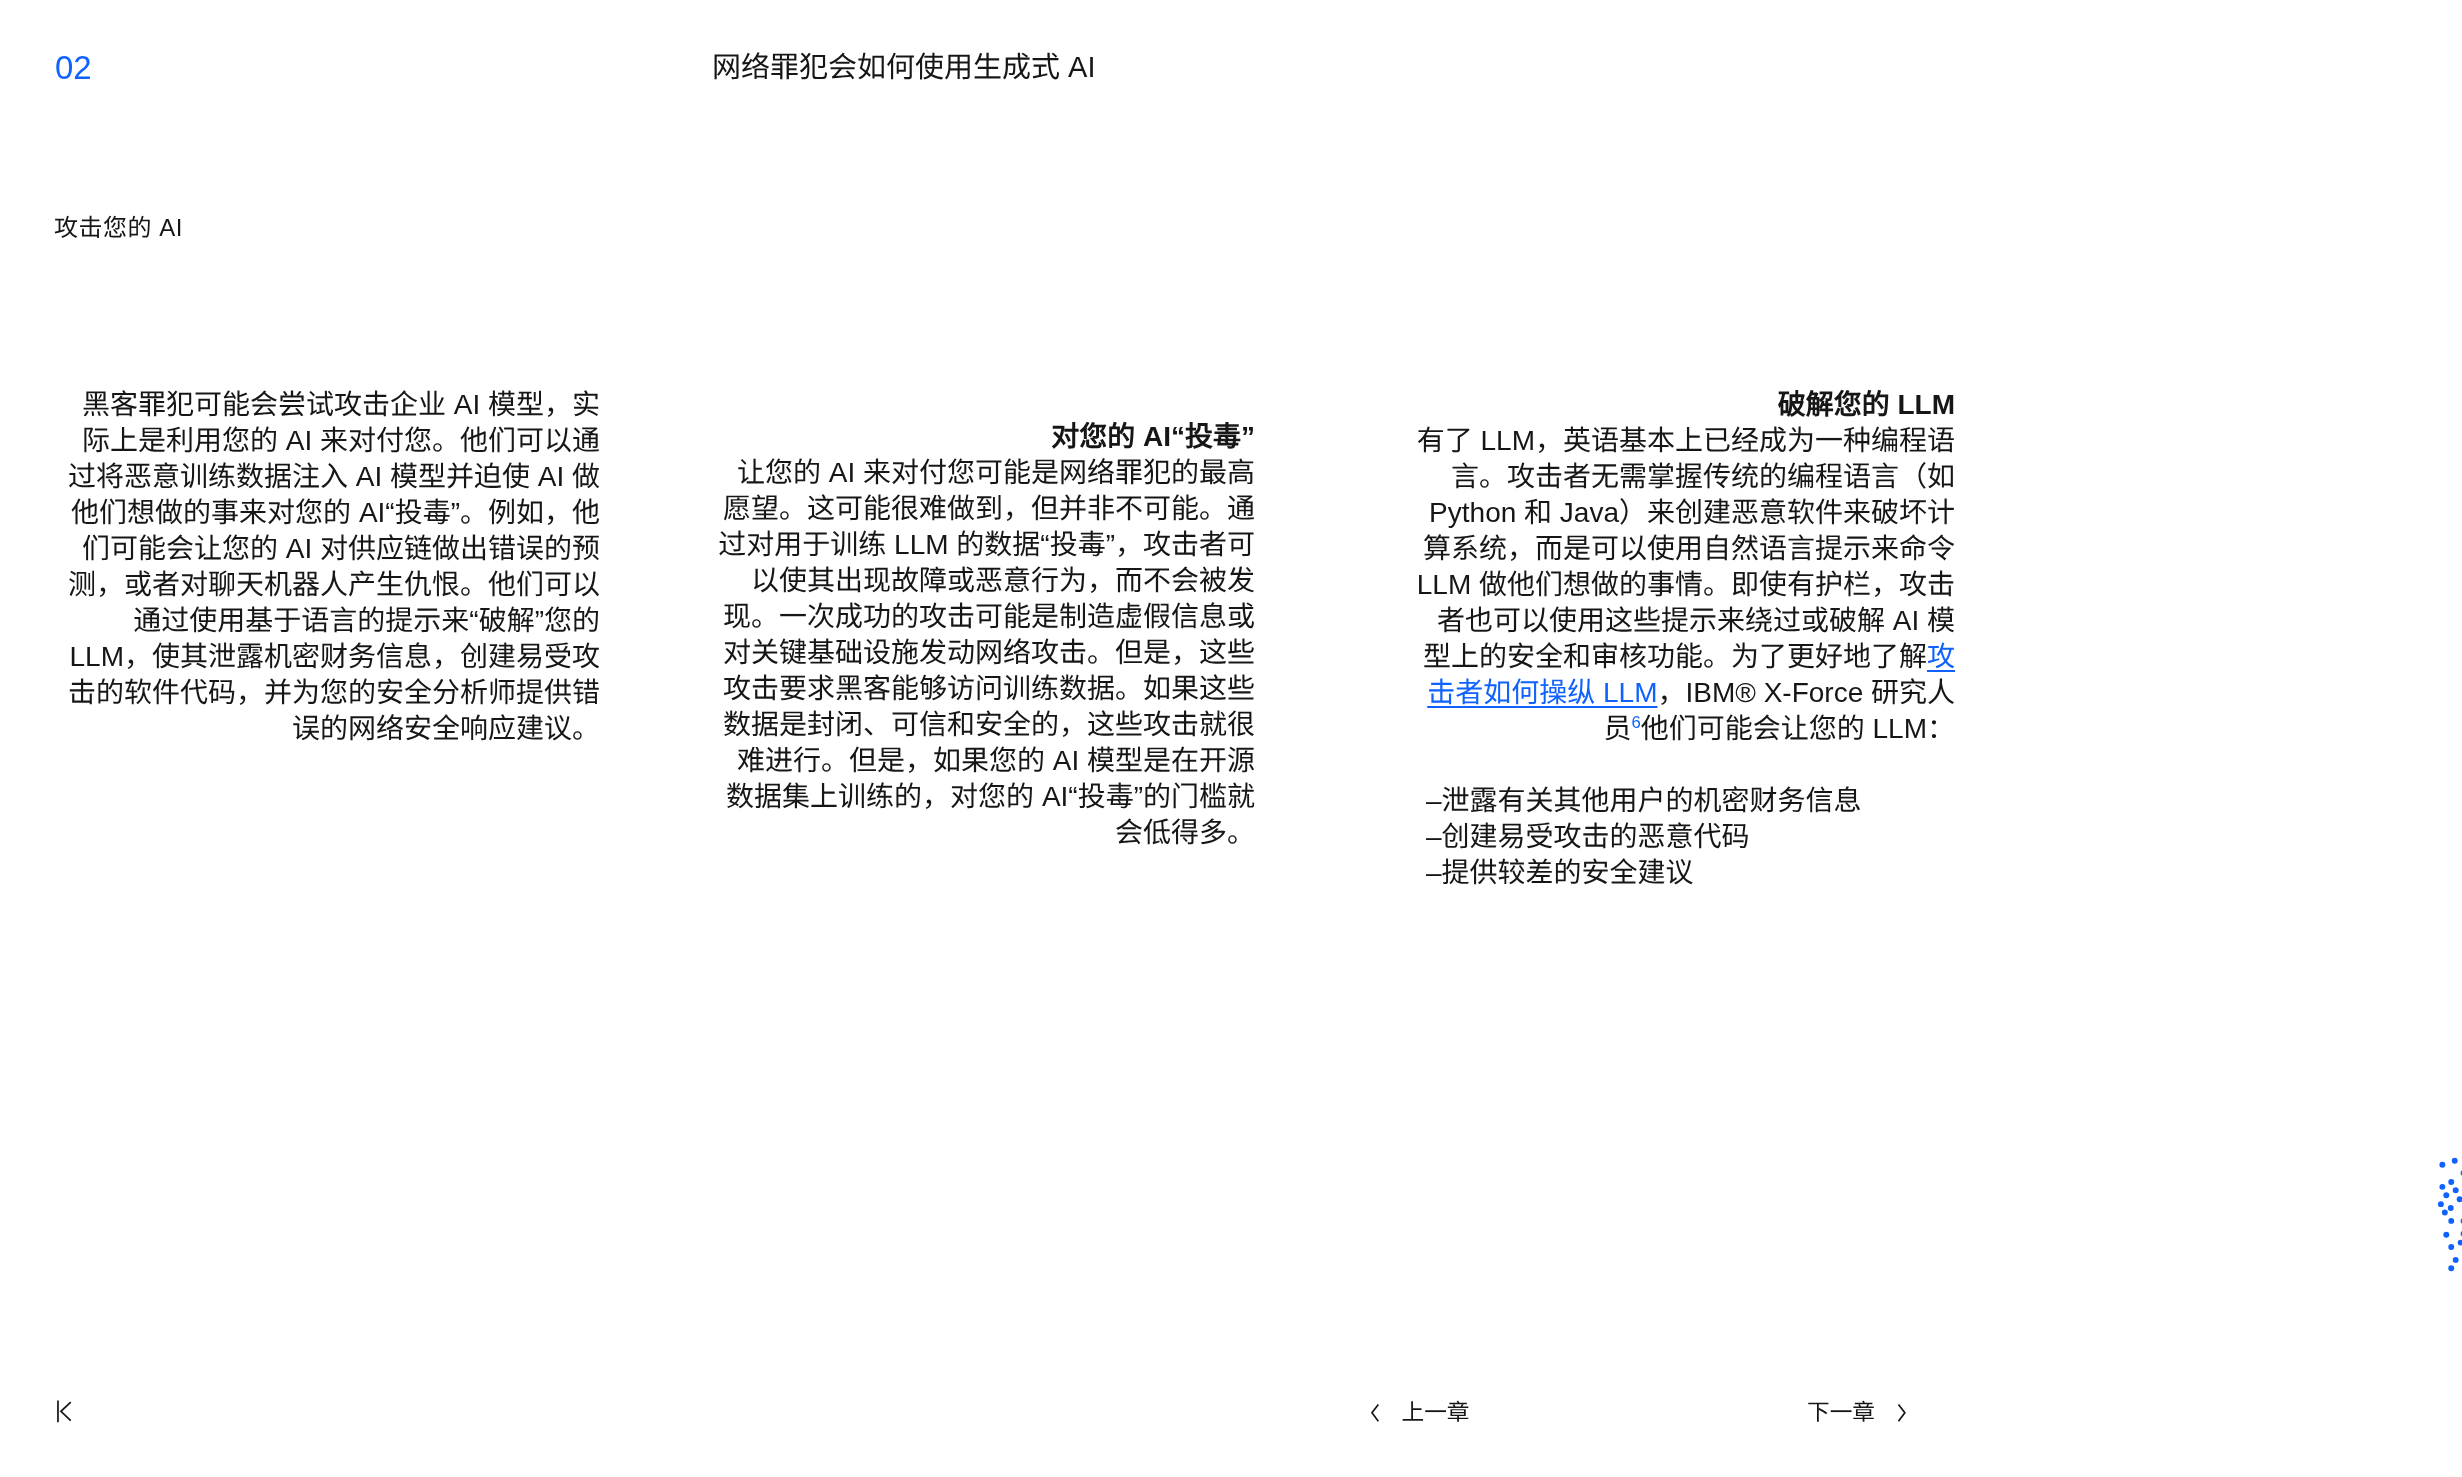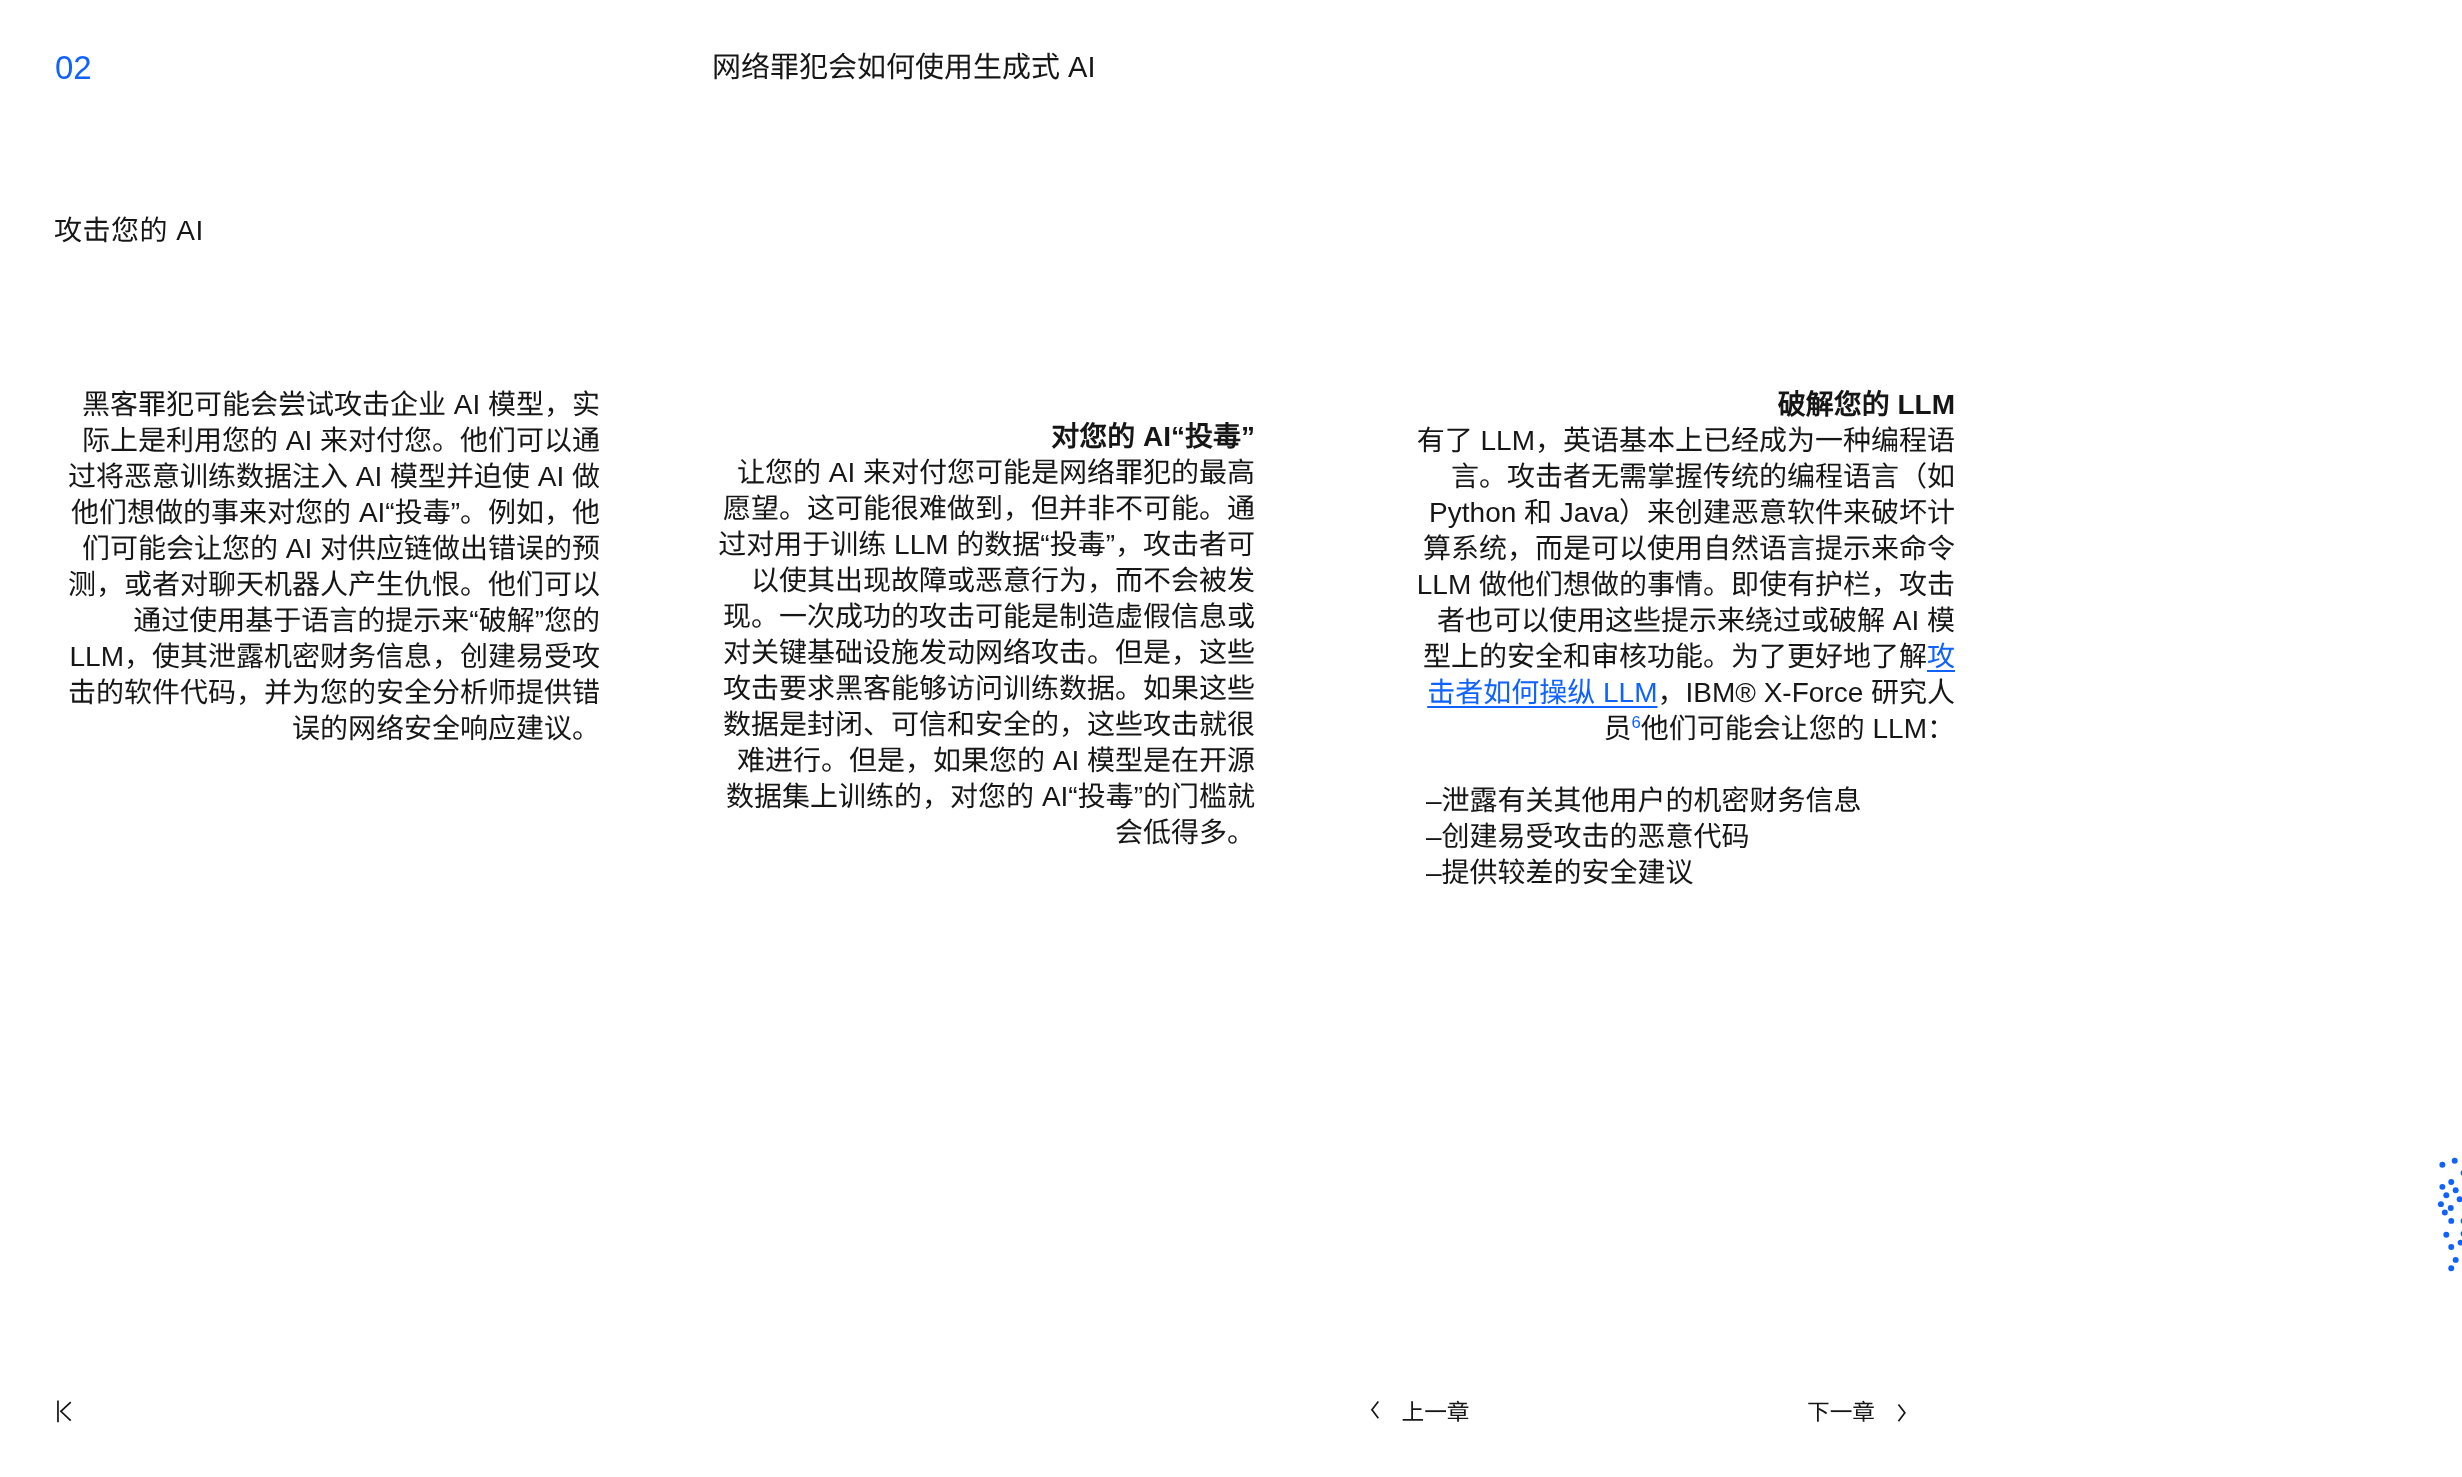--- a/index.html
+++ b/index.html
@@ -32,21 +32,21 @@
     position: absolute;
     left: 712px;
     top: 52px;
     font-size: 29px;
     line-height: 31.5px;
   }
   #page-title {
     position: absolute;
     left: 54px;
     top: 193px;
-    font-size: 28px;
+    font-size: 24px;
     line-height: 37px;
     font-weight: 300;
     letter-spacing: 0.5px;
   }
   
   .col {
     position: absolute;
     top: 387px;
     width: 544px;
     font-size: 28px;
@@ -96,21 +96,21 @@
   }
   #skip-start {
     left: 56px;
     top: 1400px;
     cursor: pointer;
   }
   #nav-prev {
     left: 1370px;
     top: 1400px;
     display: flex;
-    align-items: flex-start;
+    align-items: center;
     gap: 21.7px;
     cursor: pointer;
   }
   #nav-next {
     left: 1807px;
     top: 1400px;
     display: flex;
     align-items: center;
     gap: 21.7px;
     cursor: pointer;

